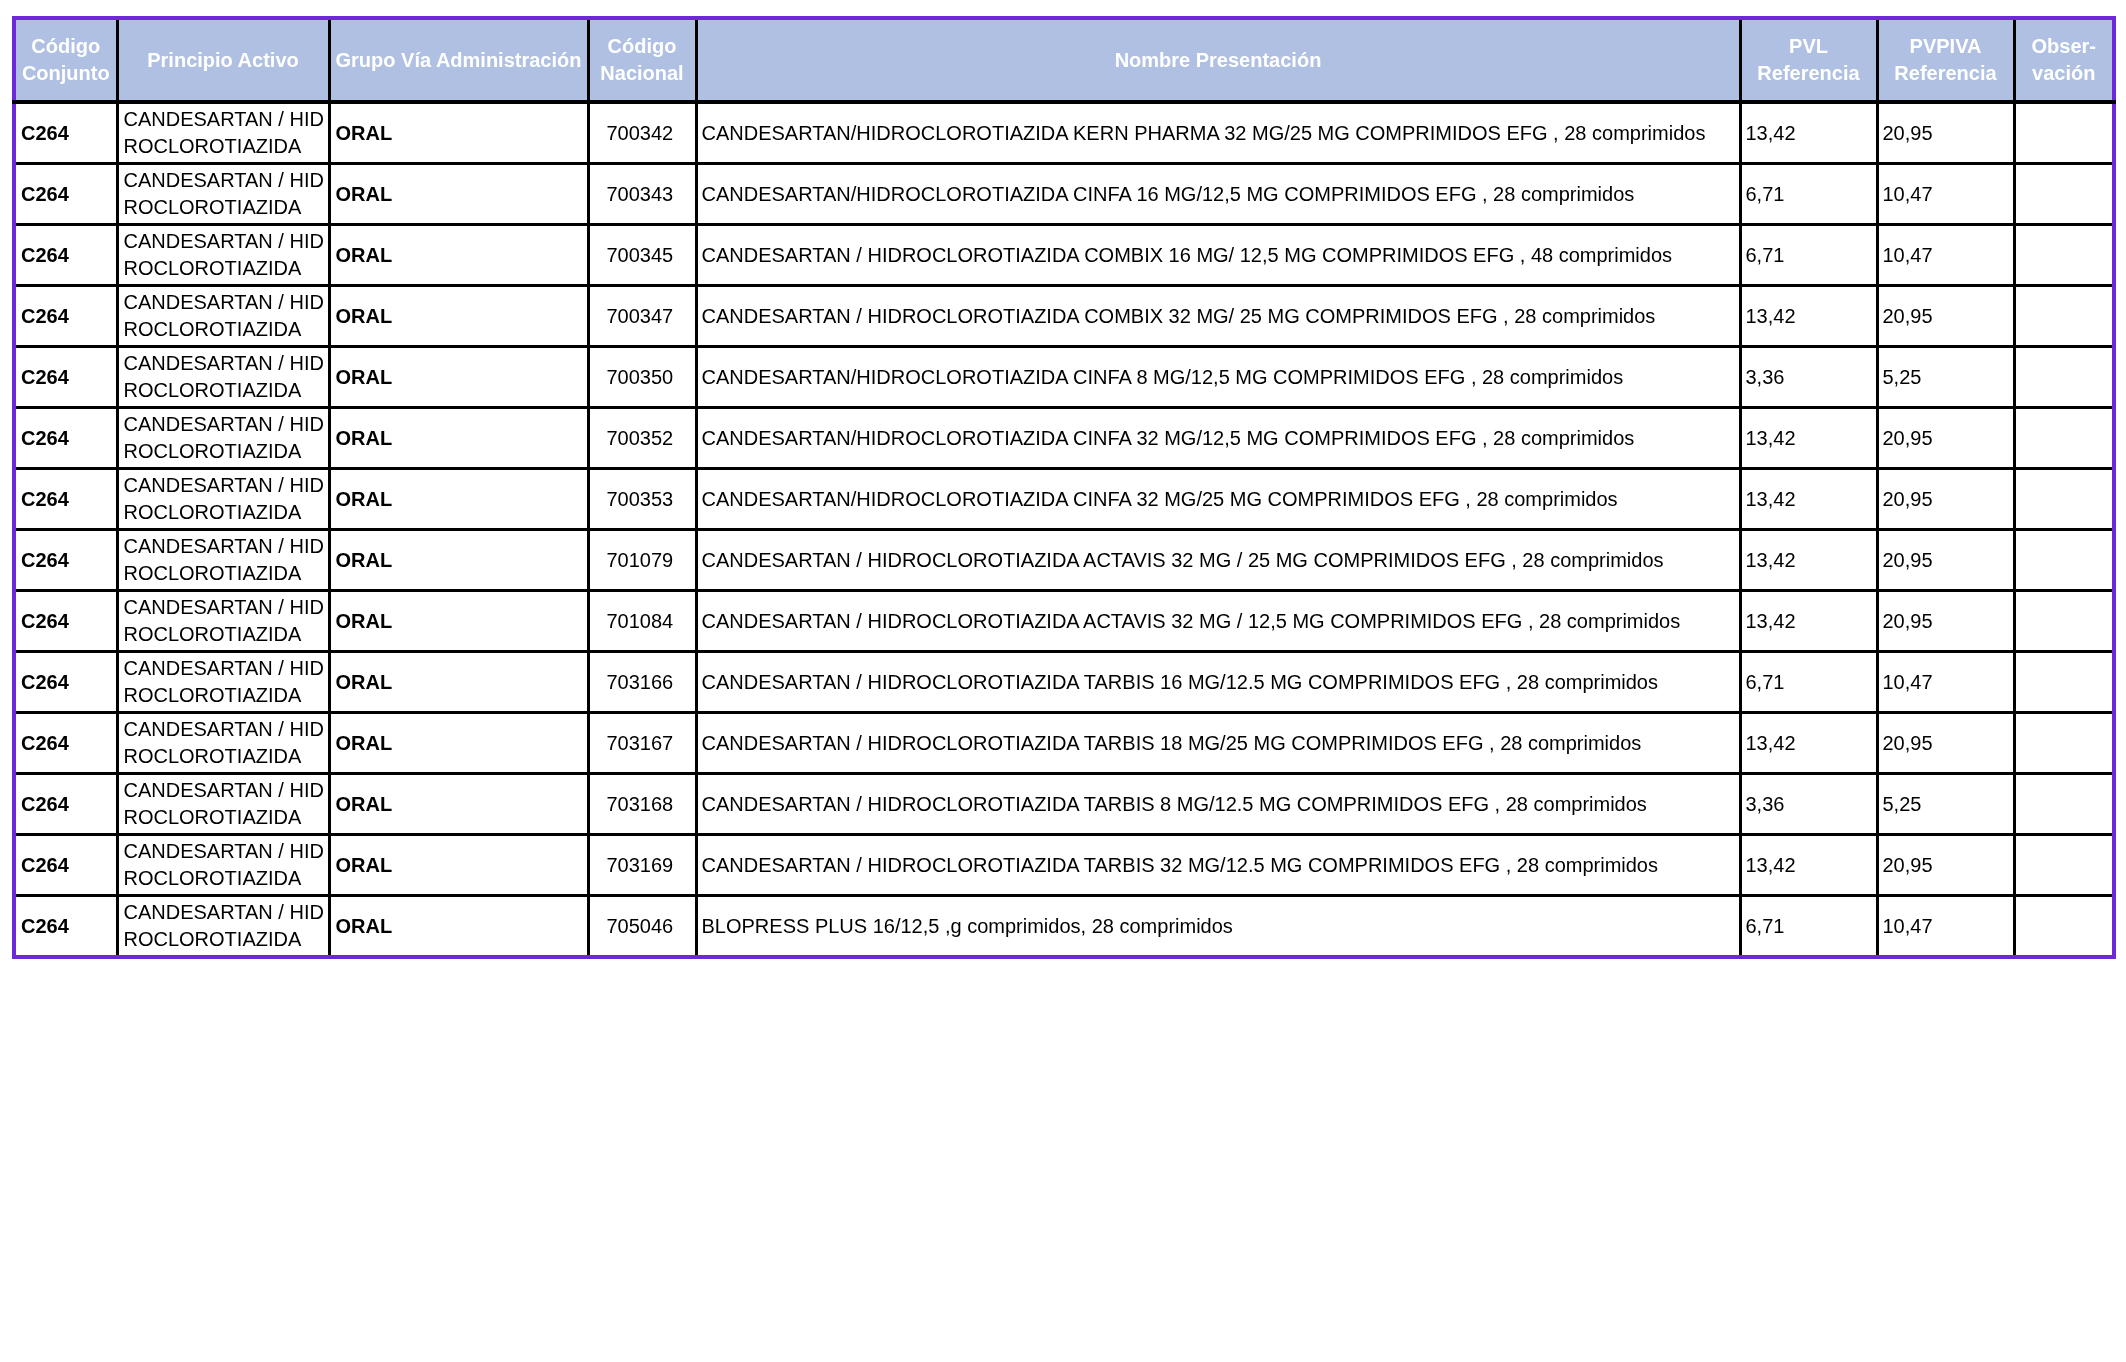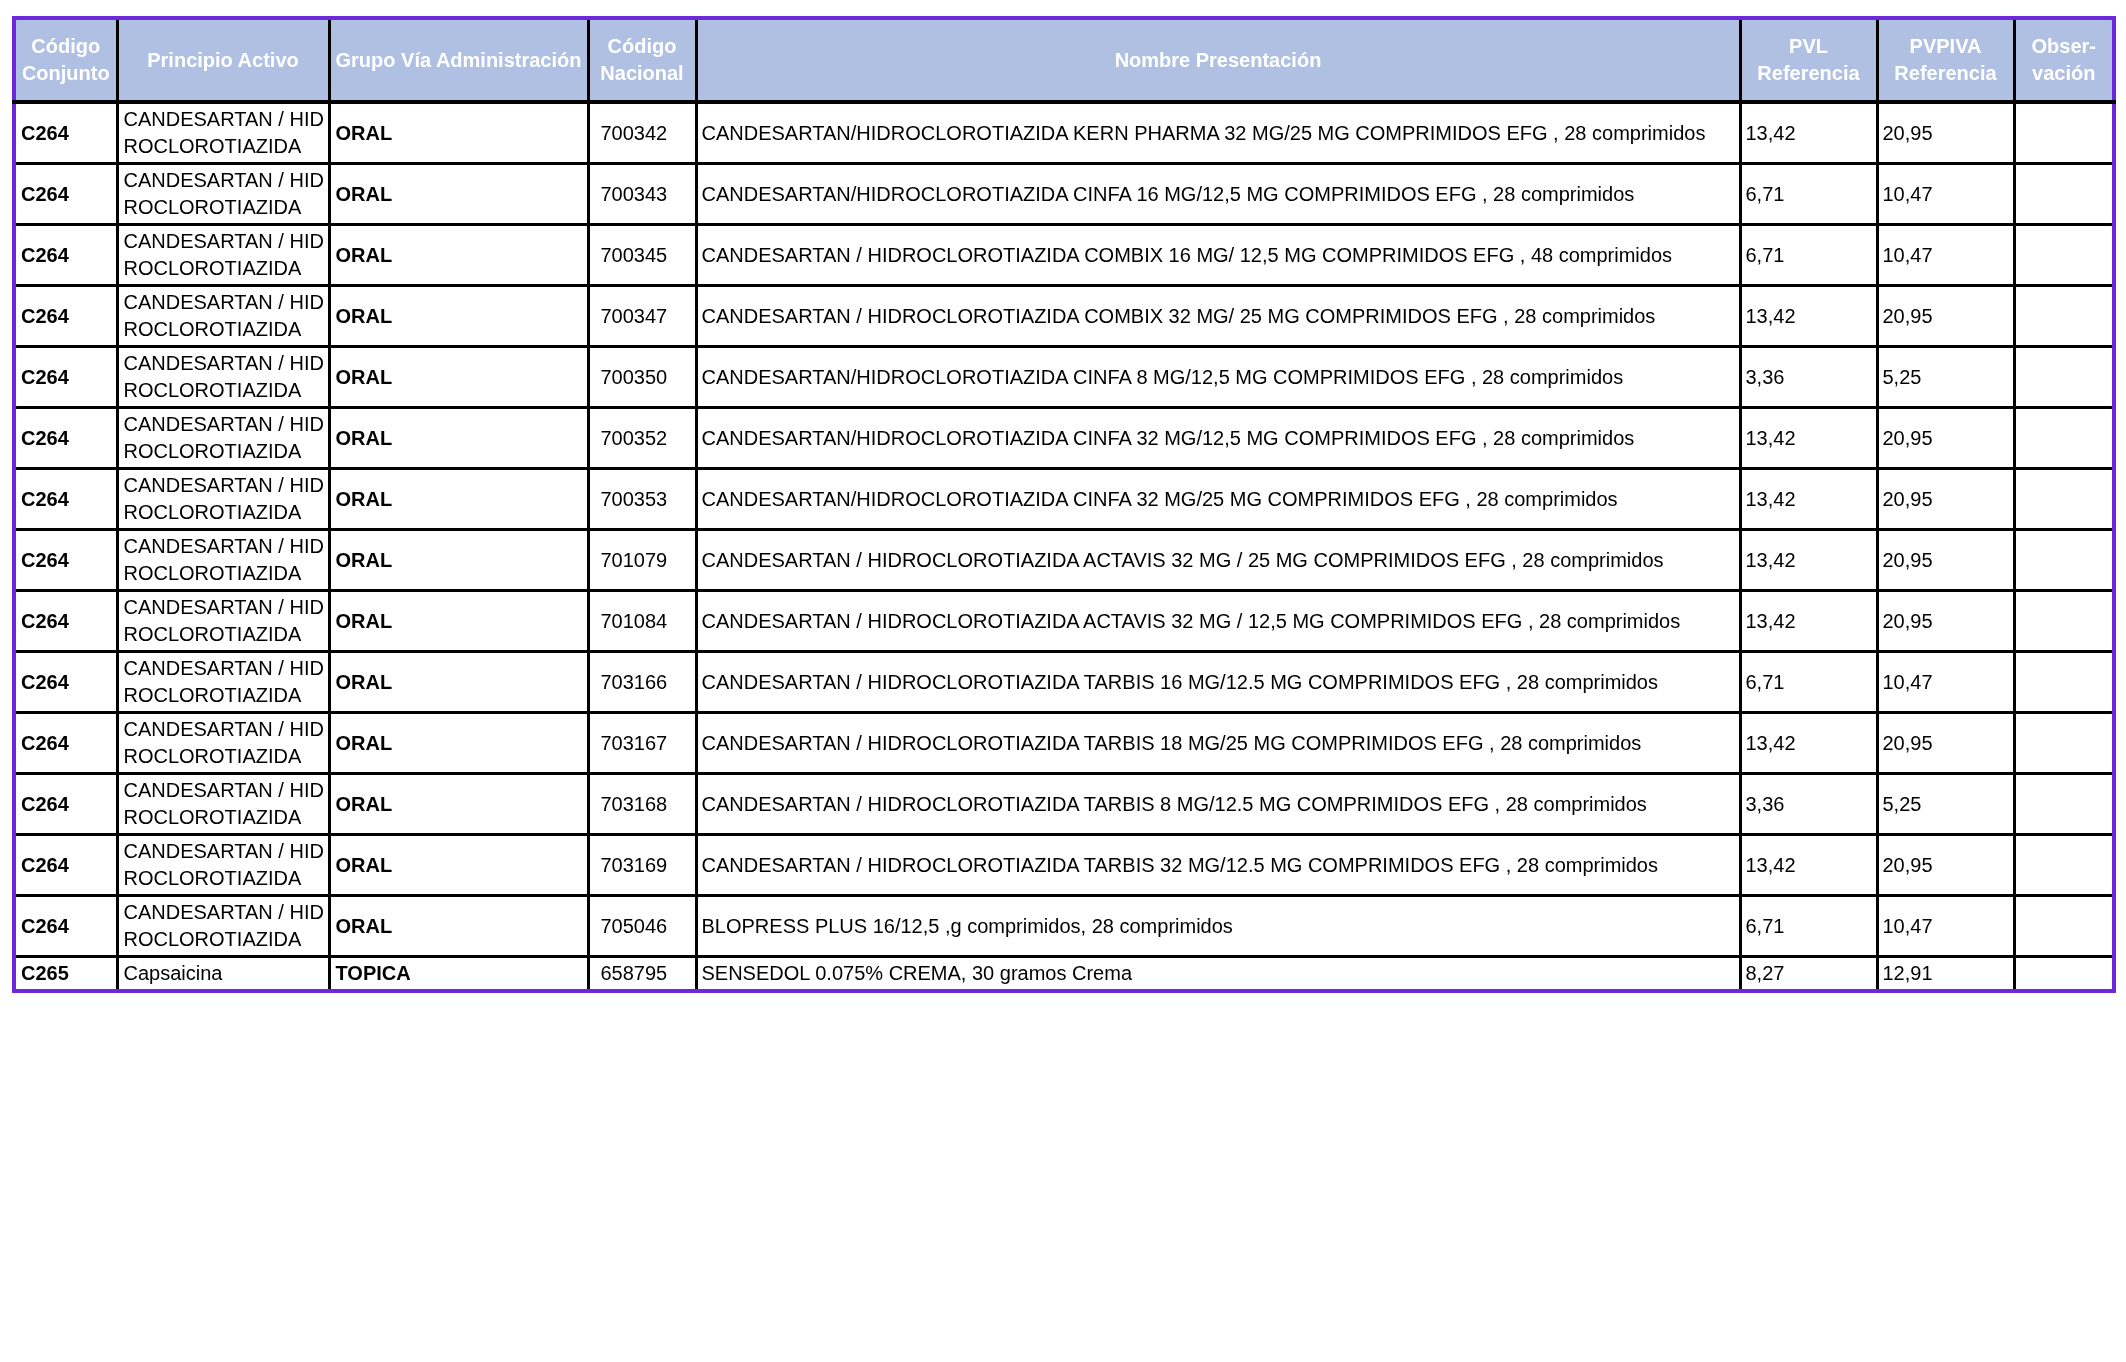--- a/index.html
+++ b/index.html
@@ -37,21 +37,21 @@
     border-bottom-width: 4px;
   }
   td {
     padding: 2px 4px;
     background: #ffffff;
     text-align: left;
   }
   td.c-code     { padding-left: 5px; font-weight: bold; }
   td.c-principio{ padding: 2px 2px 2px 5px; word-break: break-all; }
   td.c-via      { padding-left: 5px; font-weight: bold; }
-  td.c-nac      { padding-left: 11px; margin-left: 6px; }
+  td.c-nac      { padding-left: 17px; margin-left: 6px; }
   td.c-nombre   { padding: 2px 2px 2px 4px; margin-left: 44px; }
   td.c-num      { text-align: left; }
   td.c-obs      { }
 </style>
 </head>
 <body>
 
 <div class="page">
   <table class="ref-table">
     <colgroup>
@@ -210,25 +210,15 @@
         <tr>
           <td class="c-code">C264</td>
           <td class="c-principio">CANDESARTAN / HIDROCLOROTIAZIDA</td>
           <td class="c-via">ORAL</td>
           <td class="c-nac">705046</td>
           <td class="c-nombre">BLOPRESS PLUS 16/12,5 ,g comprimidos, 28 comprimidos</td>
           <td class="c-num">6,71</td>
           <td class="c-num">10,47</td>
           <td class="c-obs"></td>
         </tr>
-        <tr>
-          <td class="c-code">C265</td>
-          <td class="c-principio">Capsaicina</td>
-          <td class="c-via">TOPICA</td>
-          <td class="c-nac">658795</td>
-          <td class="c-nombre">SENSEDOL 0.075% CREMA, 30 gramos Crema</td>
-          <td class="c-num">8,27</td>
-          <td class="c-num">12,91</td>
-          <td class="c-obs"></td>
-        </tr>
       </tbody>
   </table>
 </div>
 
 </body></html>

